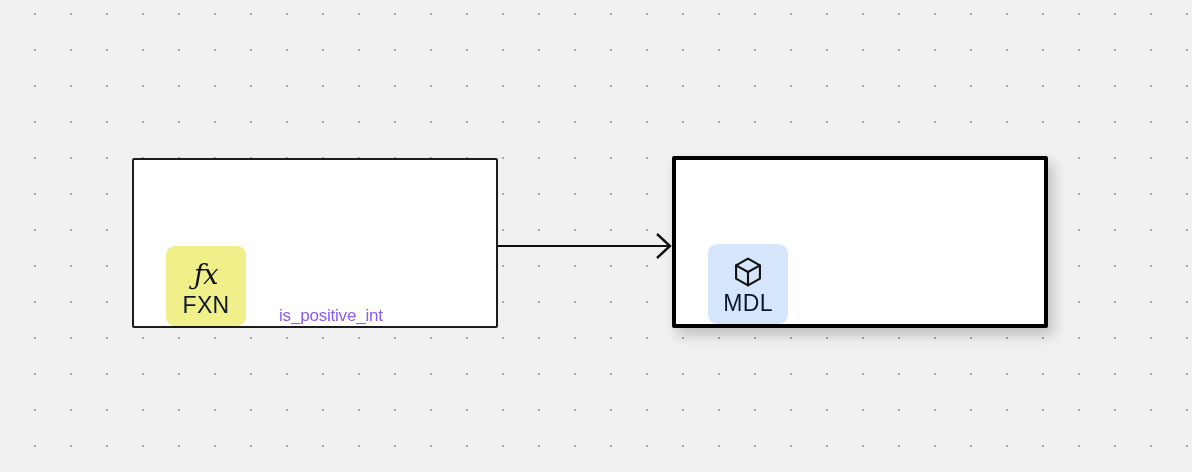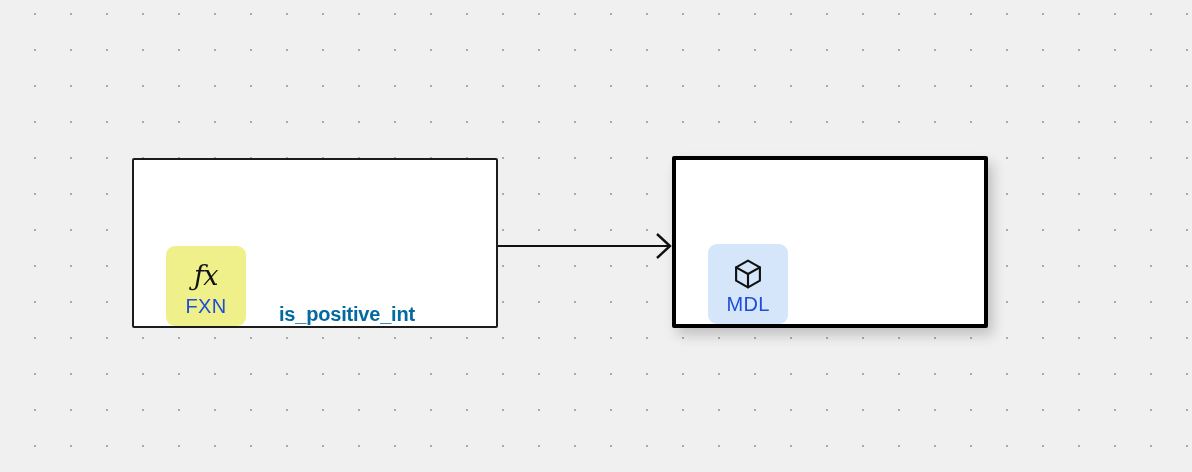--- a/index.html
+++ b/index.html
@@ -71,33 +71,32 @@
     line-height: 1;
   }
   .fx-glyph {
     font-family: "DejaVu Serif", serif;
     font-style: italic;
     font-size: 27px;
     color: #111111;
     letter-spacing: -0.5px;
   }
   .badge-abbr {
-    font-size: 20px;
-    color: #1d4ed8;
+    font-size: 23px;
+    color: #0f172a;
     letter-spacing: 0.3px;
     line-height: 1;
   }
 
   
   .node-title {
-    font-size: 20px;
-    color: #0369a1;
+    font-size: 17px;
+    color: #8b5cf6;
     white-space: nowrap;
     letter-spacing: -0.2px;
-    font-weight: bold;
   }
 </style>
 </head>
 <body>
 
 <div id="canvas">
 
   <svg id="edge-layer" viewBox="0 0 1192 472" width="1192" height="472">
     <g>
       <line x1="497" y1="246" x2="668" y2="246" stroke="#111111" stroke-width="2"></line>
@@ -110,21 +109,21 @@
     <div class="badge" style="background:#eff08a; margin-left:32px;">
       <span class="badge-glyph">
         <span class="fx-glyph">ƒx</span>
       </span>
       <span class="badge-abbr">FXN</span>
     </div>
 
     <span class="node-title" style="margin-left:33px;">is_positive_int</span>
   </div>
 
-  <div class="node selected" style="left:672px; top:156px; width:316px; height:172px;">
+  <div class="node selected" style="left:672px; top:156px; width:376px; height:172px;">
 
     <div class="badge" style="background:#d6e6fa; margin-left:32px;">
       <span class="badge-glyph">
         <svg width="34" height="34" viewBox="0 0 24 24" fill="none" stroke="#111111" stroke-width="1.5" stroke-linecap="round" stroke-linejoin="round">
           <path d="M12 2.6 L20.4 7.3 L20.4 16.7 L12 21.4 L3.6 16.7 L3.6 7.3 Z"></path>
           <path d="M3.6 7.3 L12 12 L20.4 7.3"></path>
           <path d="M12 12 L12 21.4"></path>
         </svg>
       </span>
       <span class="badge-abbr">MDL</span>

